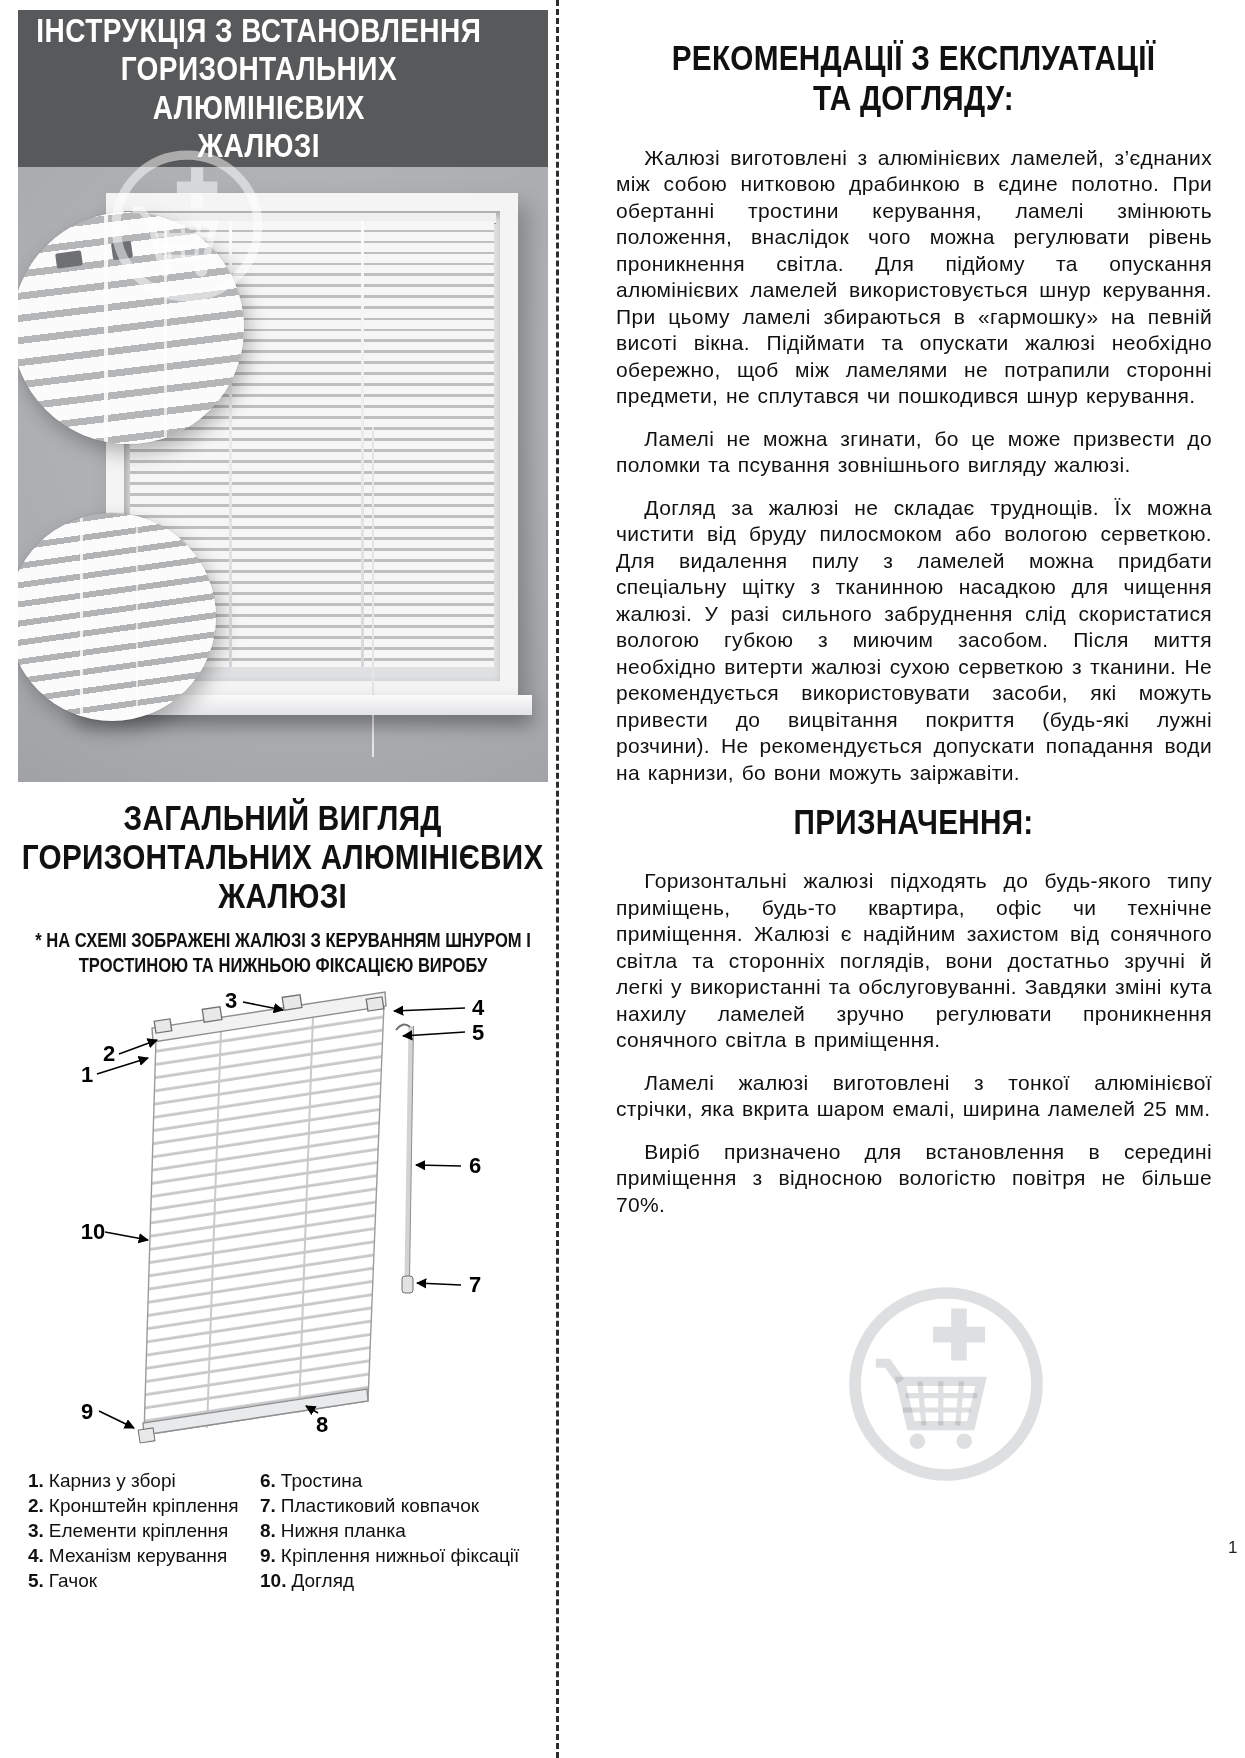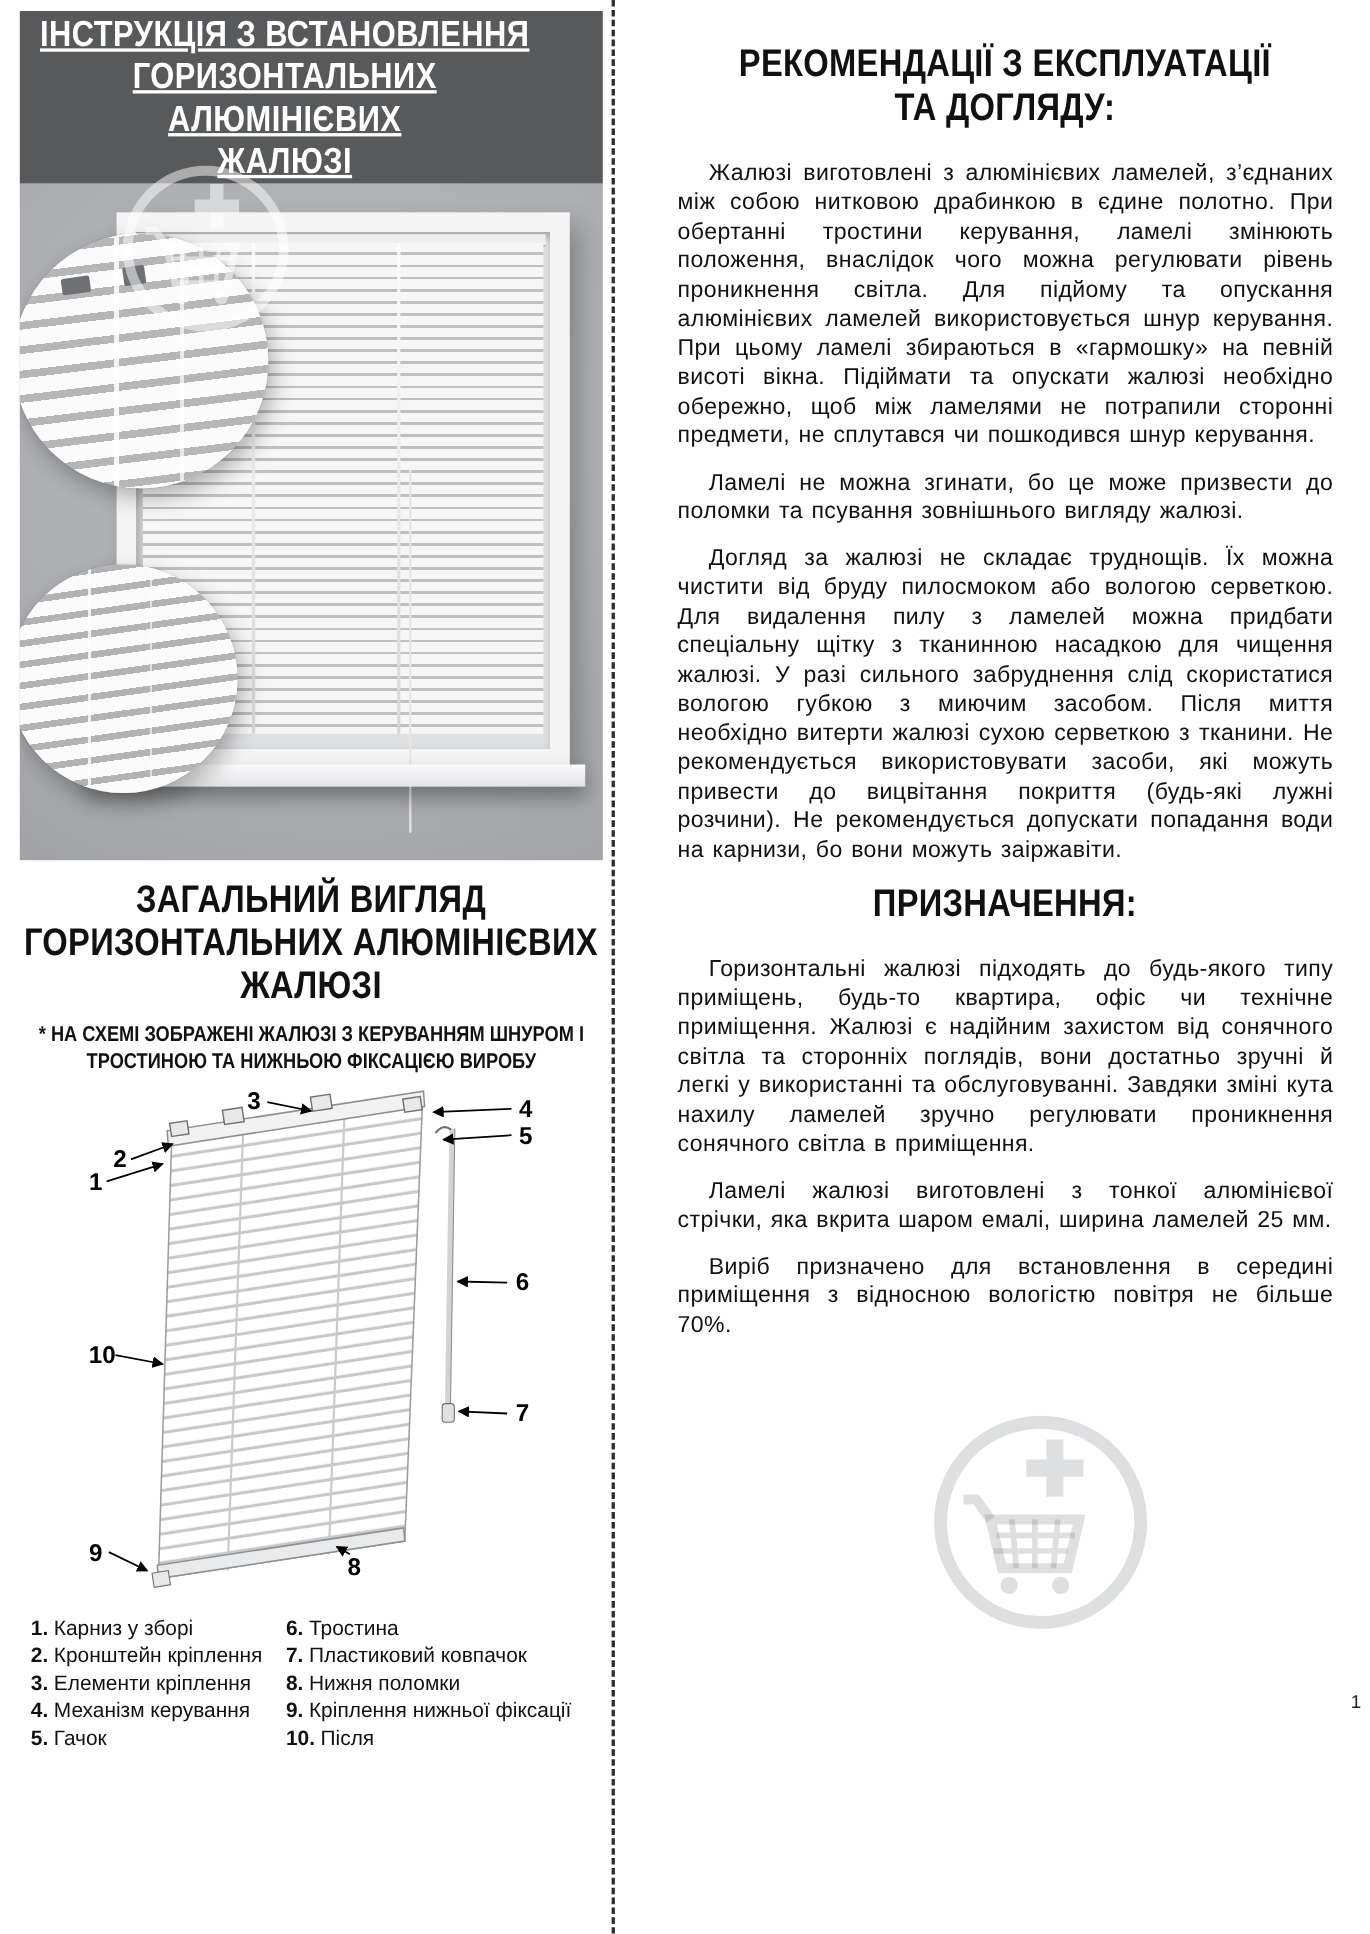--- a/index.html
+++ b/index.html
@@ -6,21 +6,21 @@
   body{
     width:1245px;height:1758px;position:relative;background:#ffffff;
     font-family:"Liberation Sans",sans-serif;color:#111;overflow:hidden;
   }
   .squeeze{display:block;width:118%;margin-left:-9%;transform:scaleX(0.85);transform-origin:50% 50%;white-space:pre-line;}
 
   
   .header-box{
     position:absolute;left:18px;top:10px;width:530px;height:157px;background:#58595b;
     display:flex;align-items:center;justify-content:flex-end;text-align:center;
-    color:#fff;font-weight:bold;font-size:33px;line-height:1.16;letter-spacing:.5px;text-decoration:underline;
+    color:#fff;font-weight:bold;font-size:33px;line-height:1.16;letter-spacing:.5px;
   }
   .photo{
     position:absolute;left:18px;top:167px;width:530px;height:615px;overflow:hidden;
     background:radial-gradient(130% 105% at 55% 35%, #b9bbbe 0%, #a9abae 55%, #94969a 100%);
   }
   .ph-window{position:absolute;left:88px;top:26px;width:412px;height:506px;background:#f4f4f5;
     box-shadow:10px 12px 22px rgba(0,0,0,.25);}
   .ph-opening{position:absolute;left:18px;top:18px;right:18px;bottom:18px;background:#dfe0e2;
     box-shadow:inset 3px 4px 9px rgba(0,0,0,.28);}
   .ph-headrail{position:absolute;left:4px;right:4px;top:2px;height:10px;background:#efeff0;border-bottom:1px solid #98999b;}
@@ -195,23 +195,23 @@
   <ul>
     <li><span class="lnum">1.</span><span>Карниз у зборі</span></li>
     <li><span class="lnum">2.</span><span>Кронштейн кріплення</span></li>
     <li><span class="lnum">3.</span><span>Елементи кріплення</span></li>
     <li><span class="lnum">4.</span><span>Механізм керування</span></li>
     <li><span class="lnum">5.</span><span>Гачок</span></li>
   </ul>
   <ul>
     <li><span class="lnum">6.</span><span>Тростина</span></li>
     <li><span class="lnum">7.</span><span>Пластиковий ковпачок</span></li>
-    <li><span class="lnum">8.</span><span>Нижня поломки</span></li>
+    <li><span class="lnum">8.</span><span>Нижня планка</span></li>
     <li><span class="lnum">9.</span><span>Кріплення нижньої фіксації</span></li>
-    <li><span class="lnum">10.</span><span>Після</span></li>
+    <li><span class="lnum">10.</span><span>Догляд</span></li>
   </ul>
 </div>
 
 <div class="divider"></div>
 
 <div class="wm wm-right">
   <svg viewBox="0 0 160 160" aria-hidden="true">
     <circle cx="80" cy="80" r="70" fill="none" stroke="currentColor" stroke-width="9"></circle>
     <path d="M96 22 v14 h14 v12 h-14 v14 h-12 v-14 h-14 v-12 h14 v-14 z" fill="currentColor"></path>
     <path d="M45 78 h62 l-8 34 h-46 z" fill="none" stroke="currentColor" stroke-width="7"></path>

